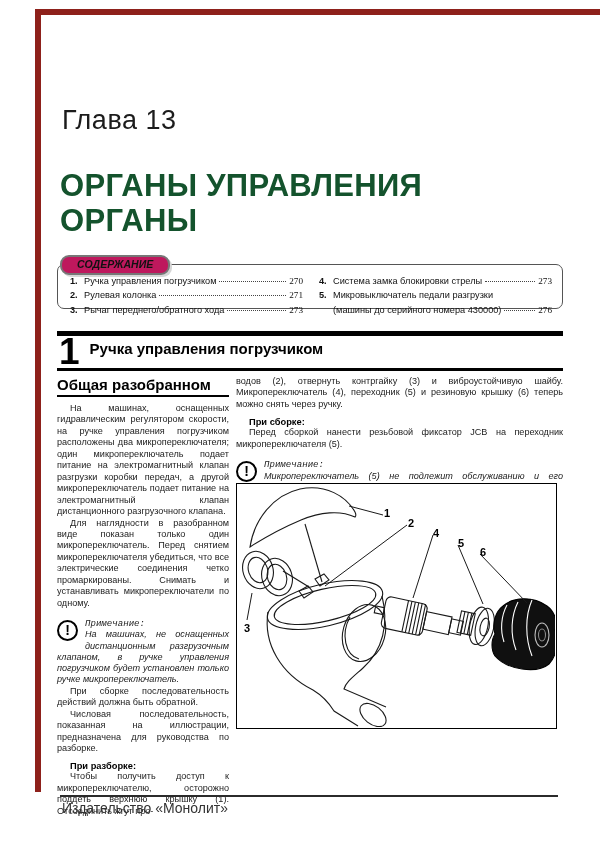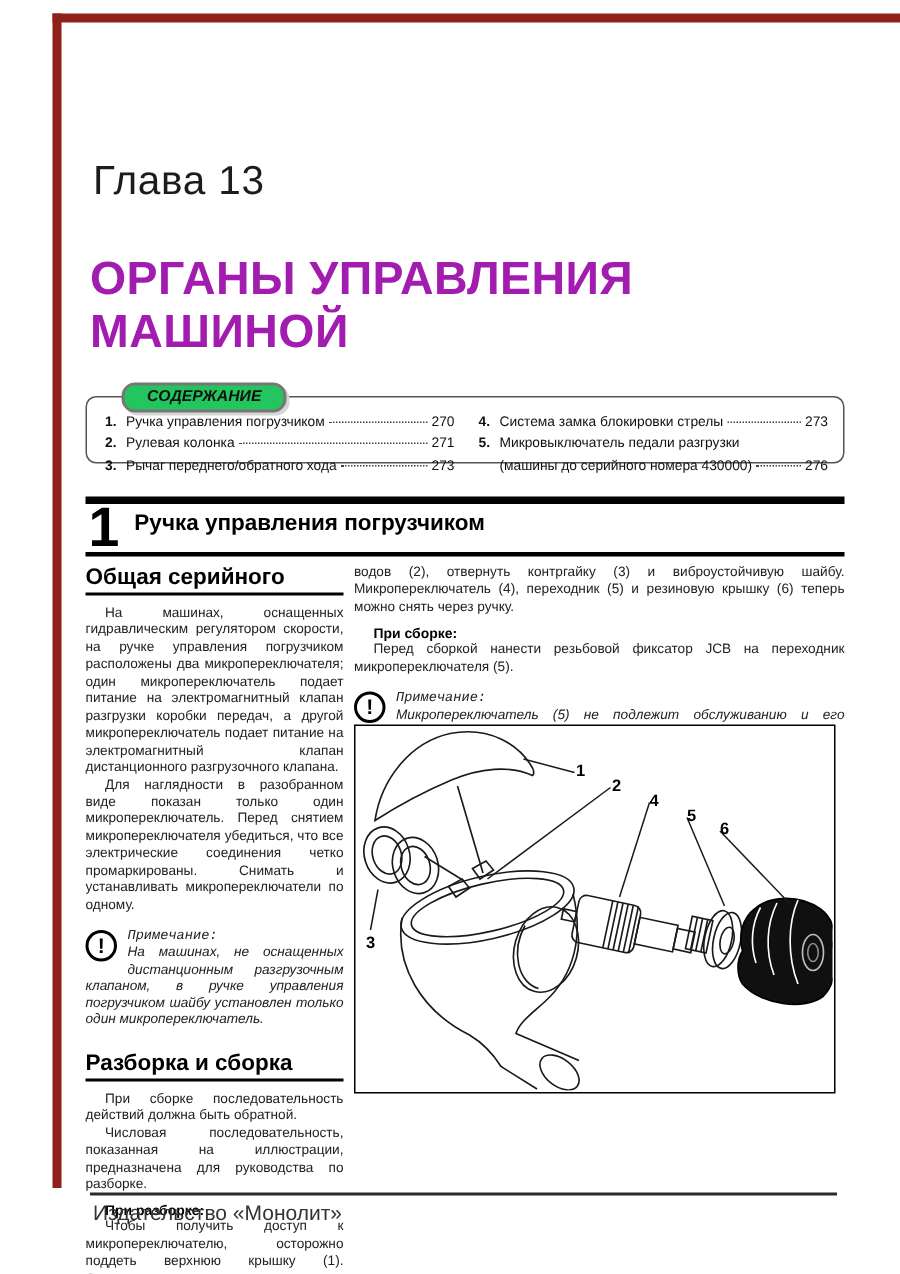--- a/index.html
+++ b/index.html
@@ -6,34 +6,34 @@
   body{
     width:600px;height:849px;position:relative;background:#ffffff;
     font-family:"Liberation Sans","DejaVu Sans",sans-serif;color:#1a1a1a;
     overflow:hidden;
   }
   
   .frame-top{position:absolute;left:35px;top:9px;width:565px;height:6px;background:#8e211b;}
   .frame-left{position:absolute;left:35px;top:9px;width:6px;height:783px;background:#8e211b;}
 
   .chapter{position:absolute;left:62px;top:105px;font-size:27px;font-weight:400;color:#1c1c1c;letter-spacing:.5px;text-align:center;}
-  .title{position:absolute;left:60px;top:168px;width:500px;font-size:31px;font-weight:900;line-height:1.14;color:#a21caf;letter-spacing:.3px;}
+  .title{position:absolute;left:60px;top:168px;width:500px;font-size:31px;font-weight:900;line-height:1.14;color:#14532d;letter-spacing:.3px;}
 
   
   .toc{position:absolute;left:57px;top:264px;width:504px;height:43px;border:1.3px solid #555;border-radius:7px;background:#fff;}
-  .toc-tab{position:absolute;left:23px;top:-10px;background:#22c55e;border:2px solid #777;border-radius:9px;
+  .toc-tab{position:absolute;left:2px;top:-10px;background:#be185d;border:2px solid #777;border-radius:9px;
     padding:0 15px;height:16px;line-height:15px;font-size:10.5px;font-weight:bold;font-style:italic;color:#111;
     box-shadow:2px 2px 0 #d6d6d6;}
   .toc-cols{display:flex;padding:9px 10px 0 12px;gap:16px;}
   .toc-col{flex:1;min-width:0;}
   .toc-item{display:flex;align-items:baseline;font-size:9.2px;line-height:1.55;color:#111;}
   .toc-num{font-weight:bold;width:14px;flex:0 0 auto;}
   .toc-label{white-space:nowrap;}
   .toc-lead{flex:1;border-bottom:1.3px dotted #444;margin:0 3px;transform:translateY(-2px);min-width:8px;}
-  .toc-page{flex:0 0 auto;}
+  .toc-page{flex:0 0 auto;font-family:Liberation Serif, serif;}
   .toc-wrap2{padding-left:14px;text-align:right;}
 
   
   .sec{position:absolute;left:57px;top:331px;width:506px;}
   .sec-bar{height:5px;background:#000;}
   .sec-bar2{height:2.5px;background:#000;margin-top:1px;}
   .sec-row{display:flex;align-items:center;height:31px;}
   .sec-num{font-size:37px;font-weight:bold;line-height:29px;margin:0 10px 0 2px;color:#000;}
   .sec-title{font-size:15px;font-weight:bold;color:#000;transform:translateY(-3px);}
 
@@ -60,21 +60,21 @@
   .foot-rule{position:absolute;left:60px;top:795px;width:498px;height:2px;background:#2b2b2b;}
   .foot-text{position:absolute;left:62px;top:800px;font-size:14px;color:#333;}
 </style>
 </head>
 <body>
 
 <div class="frame-top"></div>
 <div class="frame-left"></div>
 
 <div class="chapter">Глава 13</div>
-<div class="title"><span>ОРГАНЫ УПРАВЛЕНИЯ</span><br><span>МАШИНОЙ</span></div>
+<div class="title"><span>ОРГАНЫ УПРАВЛЕНИЯ</span><br><span>ОРГАНЫ</span></div>
 
 <div class="toc">
   <div class="toc-tab">СОДЕРЖАНИЕ</div>
   <div class="toc-cols">
     <div class="toc-col">
       <div class="toc-item">
         <span class="toc-num">1.</span>
         <span class="toc-label">Ручка управления погрузчиком</span>
         <span class="toc-lead"></span>
         <span class="toc-page">270</span>
@@ -115,29 +115,28 @@
 <div class="sec">
   <div class="sec-bar"></div>
   <div class="sec-row">
     <span class="sec-num">1</span>
     <span class="sec-title">Ручка управления погрузчиком</span>
   </div>
   <div class="sec-bar2"></div>
 </div>
 
 <div class="colL">
-  <h3 class="rule">Общая серийного</h3>
+  <h3 class="rule">Общая разобранном</h3>
   <p class="body ind">На машинах, оснащенных гидравлическим регулятором скорости, на ручке управления погрузчиком расположены два микропереключателя; один микропереключатель подает питание на электромагнитный клапан разгрузки коробки передач, а другой микропереключатель подает питание на электромагнитный клапан дистанционного разгрузочного клапана.</p>
   <p class="body ind">Для наглядности в разобранном виде показан только один микропереключатель. Перед снятием микропереключателя убедиться, что все электрические соединения четко промаркированы. Снимать и устанавливать микропереключатели по одному.</p>
   <div class="note">
     <span class="note-icon">!</span>
     <span class="note-title">Примечание:</span>
-    <span>На машинах, не оснащенных дистанционным разгрузочным клапаном, в ручке управления погрузчиком шайбу установлен только один микропереключатель.</span>
-  </div>
-  <h3 class="rule rule2">Разборка и сборка</h3>
+    <span>На машинах, не оснащенных дистанционным разгрузочным клапаном, в ручке управления погрузчиком будет установлен только ручке микропереключатель.</span>
+  </div>
   <p class="body ind">При сборке последовательность действий должна быть обратной.</p>
   <p class="body ind">Числовая последовательность, показанная на иллюстрации, предназначена для руководства по разборке.</p>
   <p class="sub">При разборке:</p>
   <p class="body ind">Чтобы получить доступ к микропереключателю, осторожно поддеть верхнюю крышку (1). Отсоединить жгут про-</p>
 </div>
 
 <div class="colR">
   <p class="body">водов (2), отвернуть контргайку (3) и виброустойчивую шайбу. Микропереключатель (4), переходник (5) и резиновую крышку (6) теперь можно снять через ручку.</p>
   <p class="sub">При сборке:</p>
   <p class="body ind">Перед сборкой нанести резьбовой фиксатор JCB на переходник микропереключателя (5).</p>

